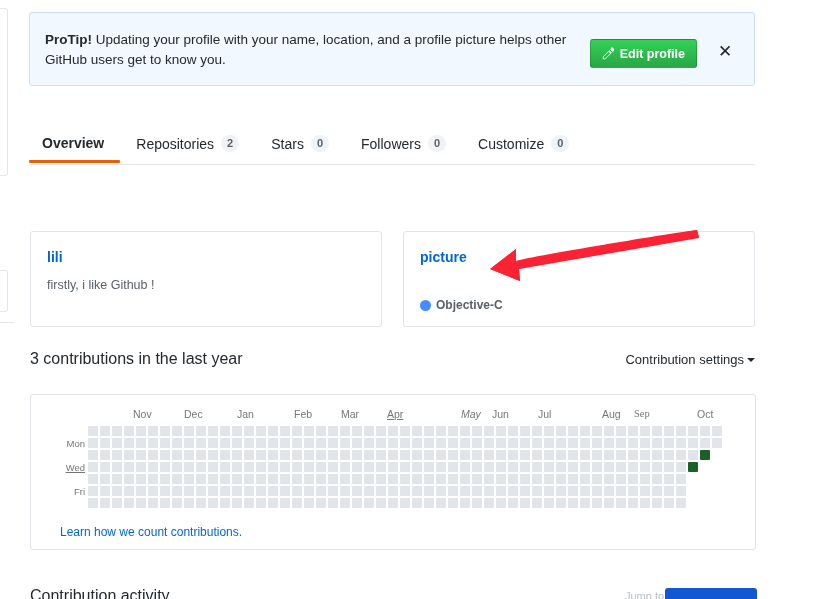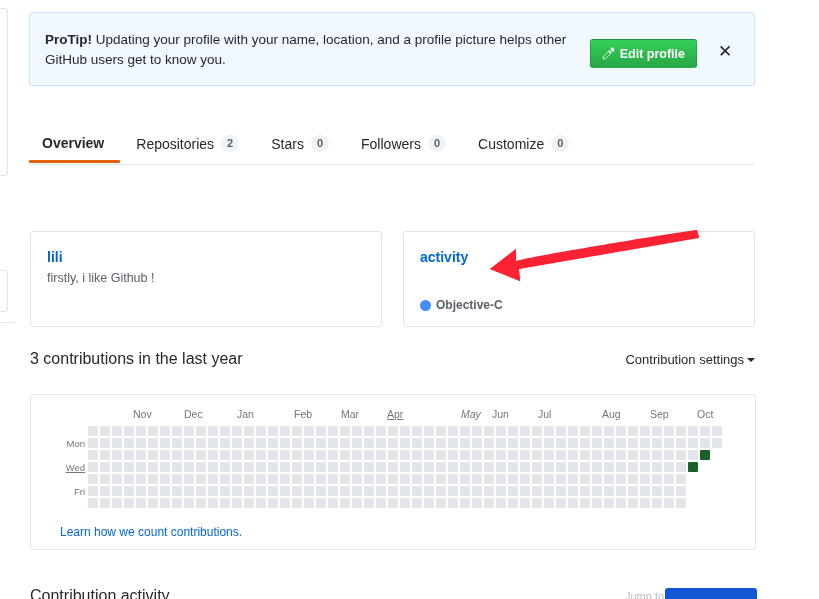--- a/index.html
+++ b/index.html
@@ -147,21 +147,21 @@
   #card-0 { left: 0; }
   #card-1 { left: 373px; }
   .repo-name {
     font-size: 14px;
     font-weight: bold;
     color: #0366d6;
     cursor: pointer;
     display: inline-block;
   }
   .repo-desc {
-    margin-top: 4px;
+    margin-top: 11px;
     font-size: 12.5px;
     color: #586069;
     line-height: 16px;
   }
   .repo-lang {
     position: absolute;
     left: 16px; bottom: 14px;
     display: flex;
     align-items: center;
     gap: 5px;
@@ -343,21 +343,21 @@
         <div class="tab">
           <span>Customize</span>
           <span class="counter">0</span>
         </div>
       </div>
   </div>
 
 
   <div class="pinned" id="pinned-container">
       <div class="repo-card" id="card-0"><a class="repo-name">lili</a><div class="repo-desc">firstly, i like Github !</div></div>
-      <div class="repo-card" id="card-1"><a class="repo-name">activity</a><div class="repo-lang">
+      <div class="repo-card" id="card-1"><a class="repo-name">picture</a><div class="repo-lang">
           <span class="lang-dot" style="background: rgb(67, 142, 255);"></span>
           <span>Objective-C</span>
         </div></div>
     </div>
 
   <div class="contrib-head">
     <div class="contrib-title">3 contributions in the last year</div>
     <div class="contrib-settings">
       <span>Contribution settings</span><span class="caret"></span>
     </div>
@@ -368,21 +368,21 @@
         <div class="month" style="left: 47px;">Nov</div>
         <div class="month" style="left: 98px;">Dec</div>
         <div class="month" style="left: 151px;">Jan</div>
         <div class="month" style="left: 208px;">Feb</div>
         <div class="month" style="left: 255px;">Mar</div>
         <div class="month" style="left: 301px; text-decoration: underline;">Apr</div>
         <div class="month" style="left: 375px; font-style: italic;">May</div>
         <div class="month" style="left: 406px;">Jun</div>
         <div class="month" style="left: 452px;">Jul</div>
         <div class="month" style="left: 516px;">Aug</div>
-        <div class="month" style="left: 564px;">Sep</div>
+        <div class="month" style="left: 548px; font-family: Liberation Serif, serif;">Sep</div>
         <div class="month" style="left: 611px;">Oct</div>
       </div>
     <div class="daylabels" id="daylabels-container">
         <div class="daylabel" style="top: 13px;">Mon</div>
         <div class="daylabel" style="top: 37px; text-decoration: underline;">Wed</div>
         <div class="daylabel" style="top: 61px;">Fri</div>
       </div>
     <div class="grid" id="grid-container">
         <div class="cell" style="left: 0px; top: 0px; background: rgb(225, 228, 232);"></div>
         <div class="cell" style="left: 0px; top: 12px; background: rgb(225, 228, 232);"></div>

